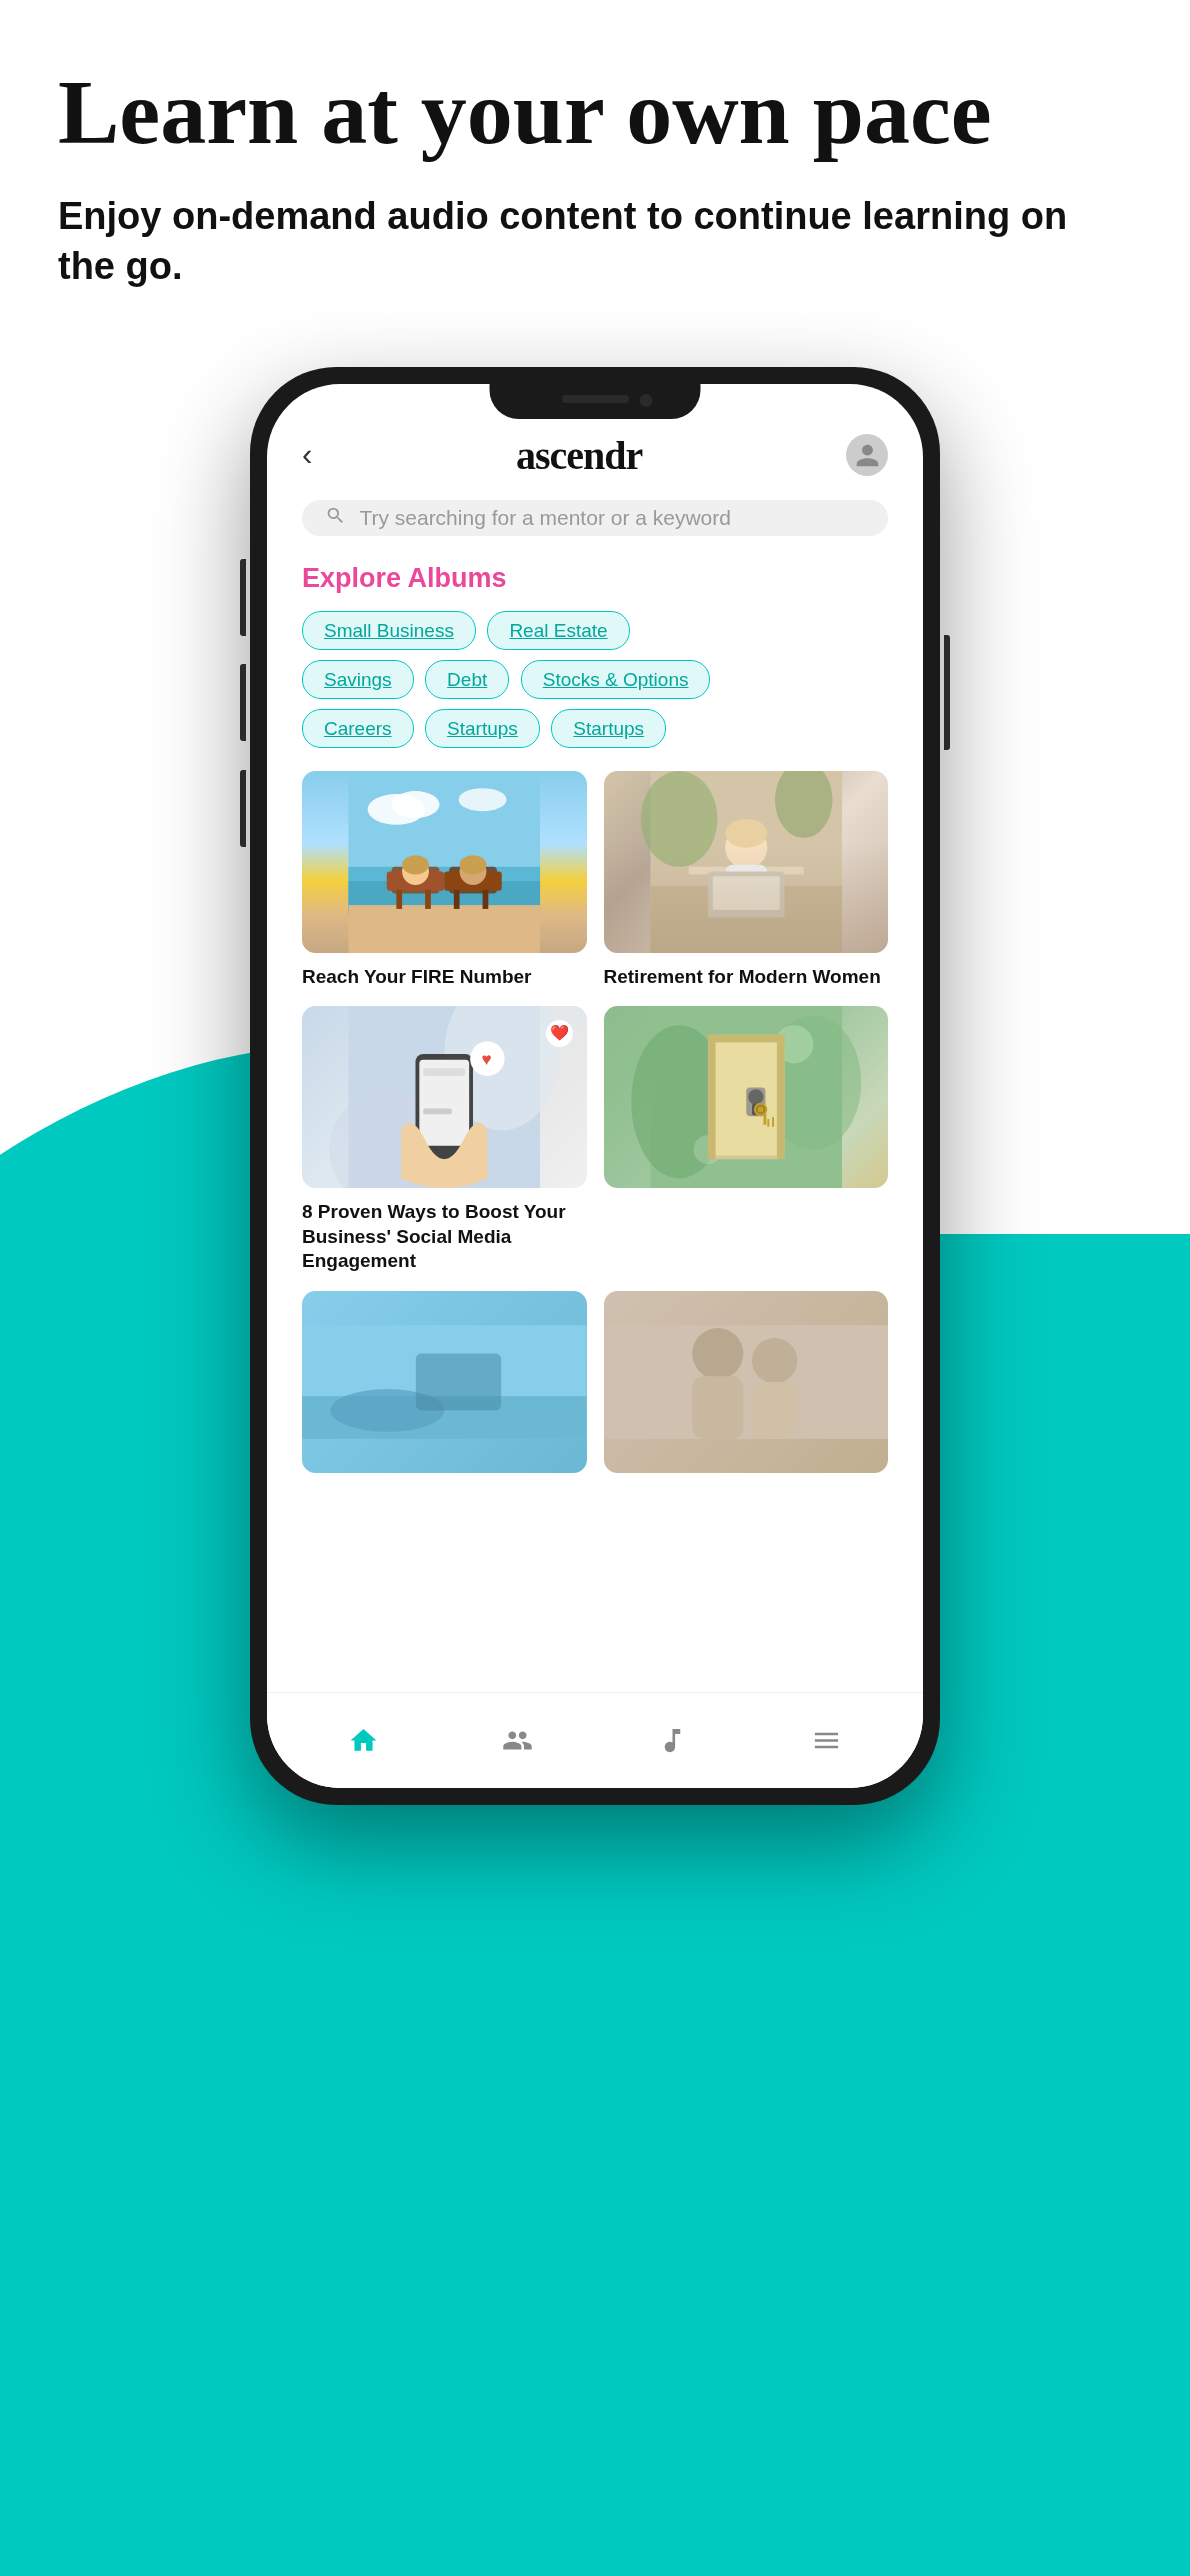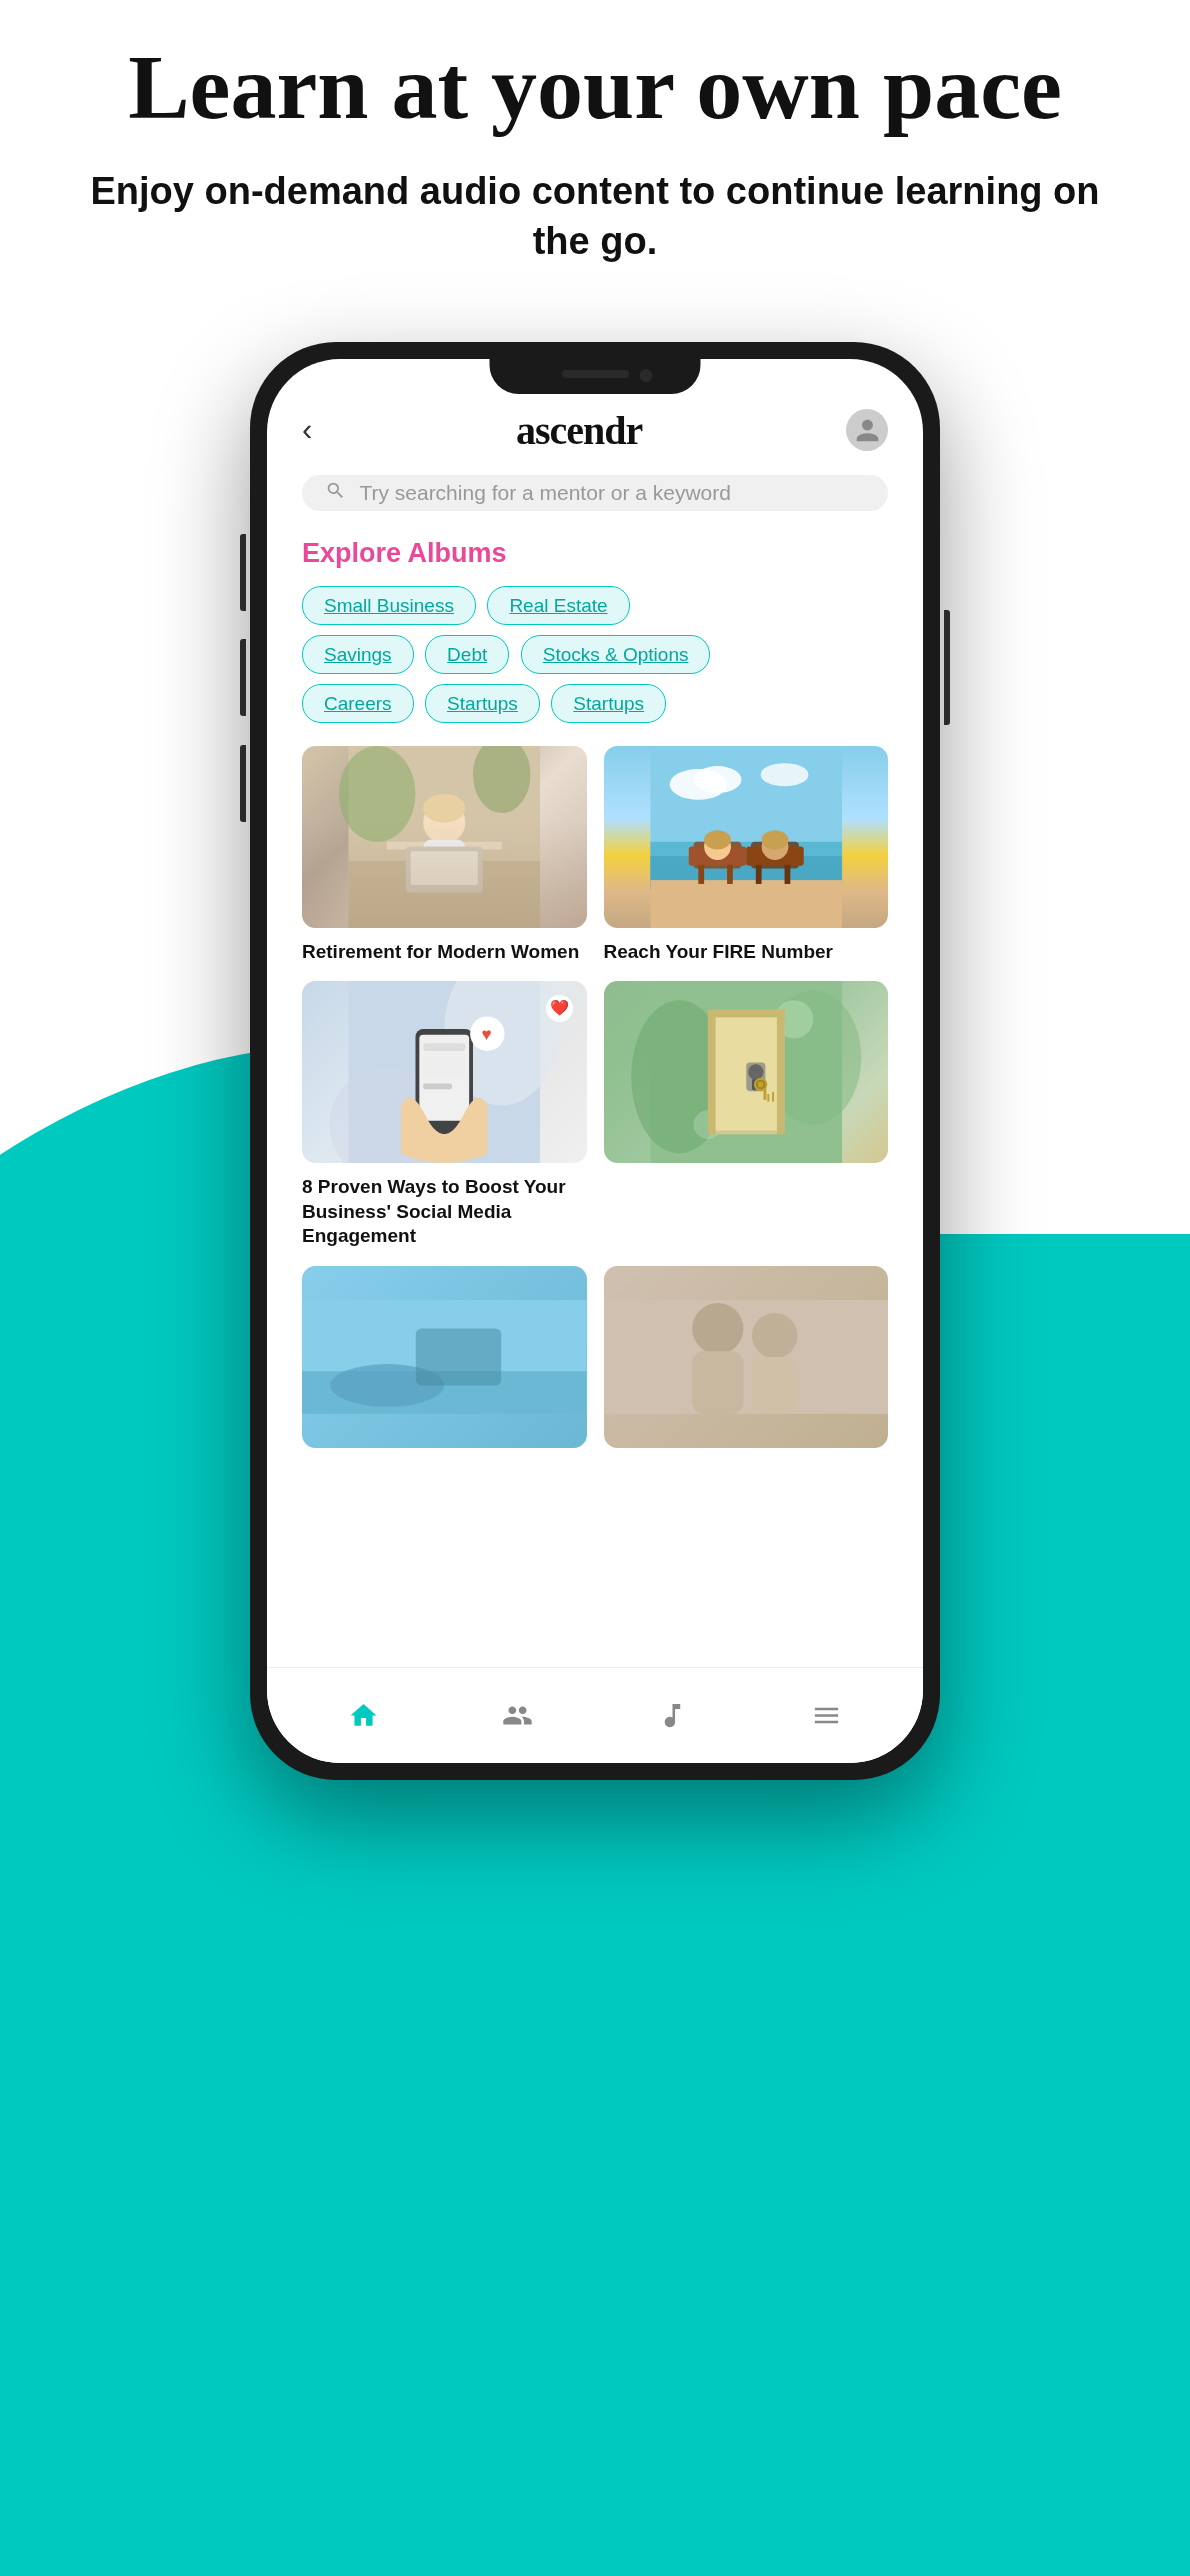--- a/index.html
+++ b/index.html
@@ -33,22 +33,22 @@
       height: 1342px;
       background: #00C9C0;
       border-radius: 58px 0 0 0;
       z-index: 0;
     }
 
     
     .header-section {
       position: relative;
       z-index: 2;
-      text-align: center;
-      padding: 37px 58px 38px;
+      text-align: left;
+      padding: 62px 58px 38px;
     }
 
     .main-heading {
       font-size: 92px;
       font-weight: 900;
       color: #111111;
       line-height: 1.1;
       font-family: 'Georgia', serif;
       margin-bottom: 29px;
     }
@@ -436,20 +436,56 @@
         </div>
         <div class="tags-row">
           <span class="tag">Careers</span>
           <span class="tag">Startups</span>
           <span class="tag">Startups</span>
         </div>
 
         <div class="album-grid">
 
           <div class="album-item">
+            <div class="album-thumb thumb-2">
+              
+              <svg width="100%" height="100%" viewBox="0 0 200 190">
+
+                <rect width="200" height="120" fill="#87CEEB"></rect>
+
+                <ellipse cx="50" cy="40" rx="30" ry="16" fill="white" opacity="0.9"></ellipse>
+                <ellipse cx="70" cy="35" rx="25" ry="14" fill="white" opacity="0.9"></ellipse>
+                <ellipse cx="140" cy="30" rx="25" ry="12" fill="white" opacity="0.8"></ellipse>
+
+                <rect y="100" width="200" height="50" fill="#5bb8d4"></rect>
+                <rect y="115" width="200" height="35" fill="#4aa8c4"></rect>
+
+                <rect y="140" width="200" height="50" fill="#DEB887"></rect>
+
+                <rect x="45" y="100" width="50" height="28" rx="4" fill="#8B4513" opacity="0.8"></rect>
+                <rect x="40" y="105" width="60" height="20" rx="3" fill="#A0522D"></rect>
+                <rect x="50" y="124" width="6" height="20" fill="#8B4513"></rect>
+                <rect x="80" y="124" width="6" height="20" fill="#8B4513"></rect>
+
+                <rect x="105" y="100" width="50" height="28" rx="4" fill="#6B3410" opacity="0.8"></rect>
+                <rect x="100" y="105" width="60" height="20" rx="3" fill="#8B4513"></rect>
+                <rect x="110" y="124" width="6" height="20" fill="#6B3410"></rect>
+                <rect x="140" y="124" width="6" height="20" fill="#6B3410"></rect>
+
+                <ellipse cx="70" cy="105" rx="14" ry="14" fill="#f5c98f"></ellipse>
+                <ellipse cx="70" cy="98" rx="14" ry="10" fill="#c8a050"></ellipse>
+
+                <ellipse cx="130" cy="105" rx="14" ry="14" fill="#d4a870"></ellipse>
+                <ellipse cx="130" cy="98" rx="14" ry="10" fill="#c8a050"></ellipse>
+              </svg>
+            </div>
+            <div class="album-label">Reach Your FIRE Number</div>
+          </div>
+
+          <div class="album-item">
             <div class="album-thumb thumb-1">
               
               <svg width="100%" height="100%" viewBox="0 0 200 190">
 
                 <rect width="200" height="190" fill="#d4c5a9"></rect>
                 <rect y="120" width="200" height="70" fill="#c8b898"></rect>
 
                 <ellipse cx="30" cy="50" rx="40" ry="50" fill="#8faf6f" opacity="0.6"></ellipse>
                 <ellipse cx="160" cy="30" rx="30" ry="40" fill="#7fa060" opacity="0.5"></ellipse>
 
@@ -459,56 +495,20 @@
 
                 <ellipse cx="100" cy="65" rx="22" ry="15" fill="#e8d0a0"></ellipse>
 
                 <rect x="78" y="98" width="44" height="50" rx="8" fill="#f0f0f0"></rect>
 
                 <rect x="60" y="105" width="80" height="48" rx="4" fill="#d0c8b8"></rect>
                 <rect x="65" y="110" width="70" height="35" rx="2" fill="#e8e0d0"></rect>
               </svg>
             </div>
             <div class="album-label">Retirement for Modern Women</div>
-          </div>
-
-          <div class="album-item">
-            <div class="album-thumb thumb-2">
-              
-              <svg width="100%" height="100%" viewBox="0 0 200 190">
-
-                <rect width="200" height="120" fill="#87CEEB"></rect>
-
-                <ellipse cx="50" cy="40" rx="30" ry="16" fill="white" opacity="0.9"></ellipse>
-                <ellipse cx="70" cy="35" rx="25" ry="14" fill="white" opacity="0.9"></ellipse>
-                <ellipse cx="140" cy="30" rx="25" ry="12" fill="white" opacity="0.8"></ellipse>
-
-                <rect y="100" width="200" height="50" fill="#5bb8d4"></rect>
-                <rect y="115" width="200" height="35" fill="#4aa8c4"></rect>
-
-                <rect y="140" width="200" height="50" fill="#DEB887"></rect>
-
-                <rect x="45" y="100" width="50" height="28" rx="4" fill="#8B4513" opacity="0.8"></rect>
-                <rect x="40" y="105" width="60" height="20" rx="3" fill="#A0522D"></rect>
-                <rect x="50" y="124" width="6" height="20" fill="#8B4513"></rect>
-                <rect x="80" y="124" width="6" height="20" fill="#8B4513"></rect>
-
-                <rect x="105" y="100" width="50" height="28" rx="4" fill="#6B3410" opacity="0.8"></rect>
-                <rect x="100" y="105" width="60" height="20" rx="3" fill="#8B4513"></rect>
-                <rect x="110" y="124" width="6" height="20" fill="#6B3410"></rect>
-                <rect x="140" y="124" width="6" height="20" fill="#6B3410"></rect>
-
-                <ellipse cx="70" cy="105" rx="14" ry="14" fill="#f5c98f"></ellipse>
-                <ellipse cx="70" cy="98" rx="14" ry="10" fill="#c8a050"></ellipse>
-
-                <ellipse cx="130" cy="105" rx="14" ry="14" fill="#d4a870"></ellipse>
-                <ellipse cx="130" cy="98" rx="14" ry="10" fill="#c8a050"></ellipse>
-              </svg>
-            </div>
-            <div class="album-label">Reach Your FIRE Number</div>
           </div>
 
           <div class="album-item">
             <div class="album-thumb thumb-3">
               
               <div class="heart-badge">❤️</div>
               <svg width="100%" height="100%" viewBox="0 0 200 190">
 
                 <rect width="200" height="190" fill="#c8d8e8"></rect>
 

